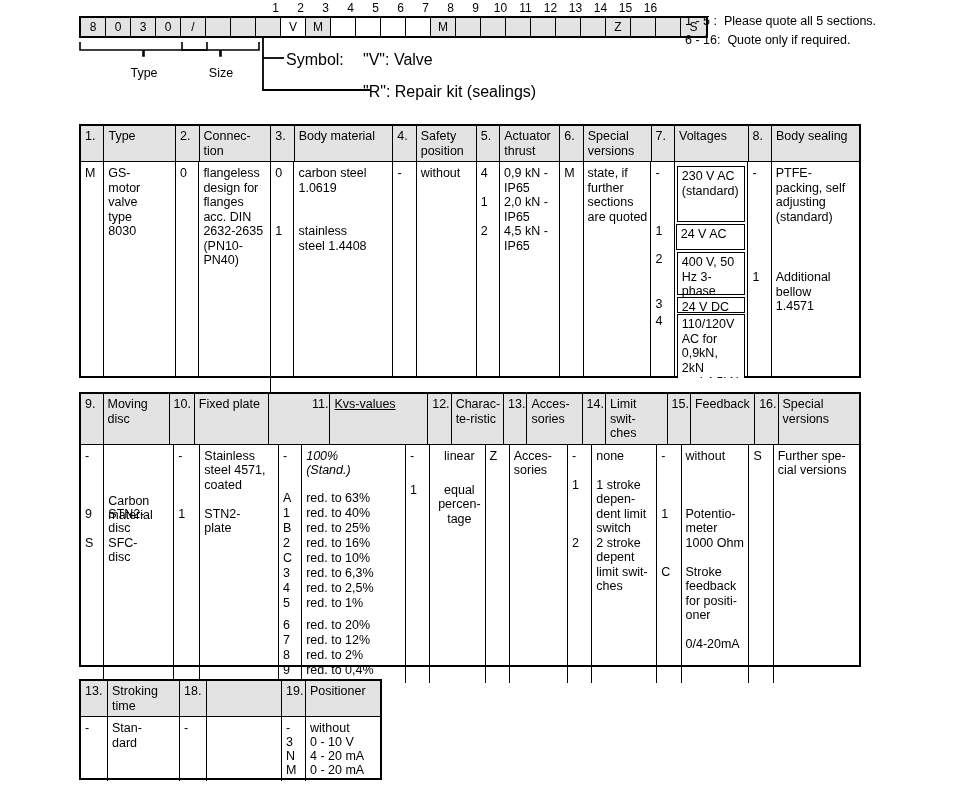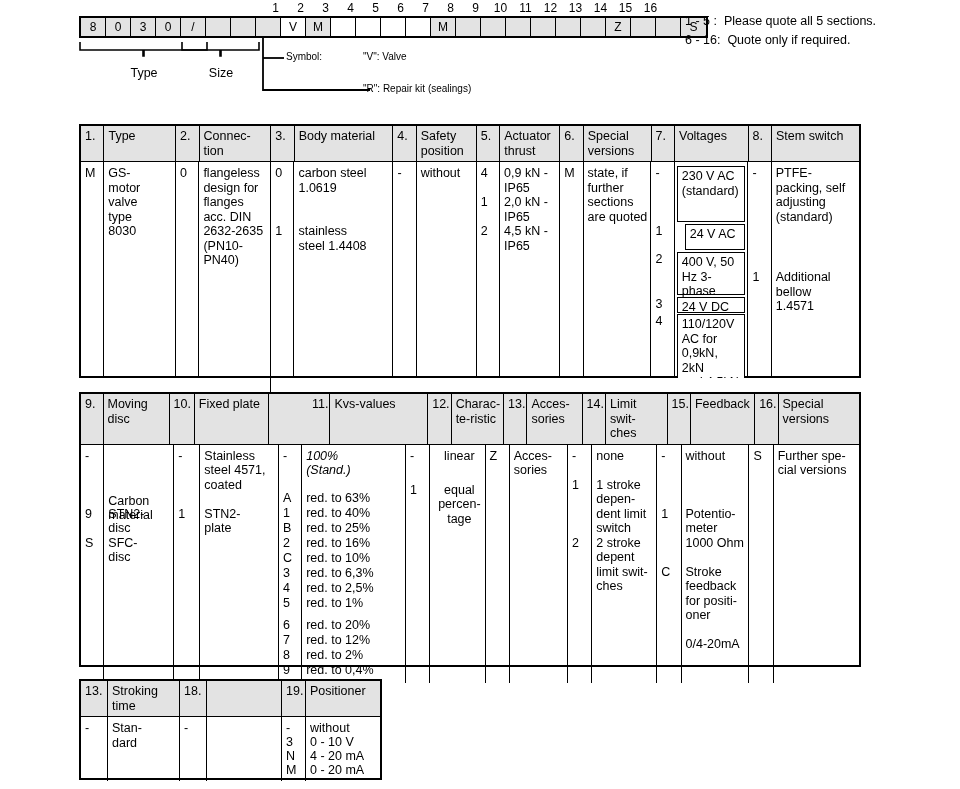--- a/index.html
+++ b/index.html
@@ -66,21 +66,21 @@
     text-align: center;
   }
 
   .note-line {
     position: absolute;
     font-size: 12.5px;
     white-space: pre;
   }
   .sym-text {
     position: absolute;
-    font-size: 10px;
+    font-size: 16px;
     white-space: pre;
   }
 
   
   .vtable {
     position: absolute;
     border: 2px solid #000;
     box-sizing: border-box;
     background: #fff;
   }
@@ -205,21 +205,21 @@
       <div class="vt-cell body-cell" style="width: 102px;">Body material</div>
       <div class="vt-cell num-cell" style="width: 24px;">4.</div>
       <div class="vt-cell body-cell" style="width: 62px;">Safety<br>position</div>
       <div class="vt-cell num-cell" style="width: 24px;">5.</div>
       <div class="vt-cell body-cell" style="width: 62px;">Actuator<br>thrust</div>
       <div class="vt-cell num-cell" style="width: 24px;">6.</div>
       <div class="vt-cell body-cell" style="width: 70px;">Special<br>versions</div>
       <div class="vt-cell num-cell" style="width: 24px;">7.</div>
       <div class="vt-cell body-cell" style="width: 76px;">Voltages</div>
       <div class="vt-cell num-cell" style="width: 24px;">8.</div>
-      <div class="vt-cell body-cell" style="width: 90px;">Stem switch</div>
+      <div class="vt-cell body-cell" style="width: 90px;">Body sealing</div>
     </div>
   <div class="vt-row vt-body" id="t1body">
       <div class="vt-cell num-cell nopad" style="width: 24px; height: 216px;">
         <div class="codecol">
           <div style="position: absolute; top: 4px; left: 0px;">M</div>
         </div>
       </div>
       <div class="vt-cell body-cell nopad" style="width: 74px; height: 216px;">
         <div class="codecol">
           <div style="position: absolute; top: 4px; left: 0px; right: 0px;">GS-<br>motor<br>valve<br>type<br>8030</div>
@@ -286,21 +286,21 @@
           <div style="position: absolute; top: 4px; left: 0px;">-</div>
           <div style="position: absolute; top: 62px; left: 0px;">1</div>
           <div style="position: absolute; top: 90px; left: 0px;">2</div>
           <div style="position: absolute; top: 135px; left: 0px;">3</div>
           <div style="position: absolute; top: 152px; left: 0px;">4</div>
         </div>
       </div>
       <div class="vt-cell body-cell nopad" style="width: 76px; height: 216px;">
         <div class="codecol">
           <div class="subbox" style="position: absolute; top: 4px; left: 2px; right: 2px; height: 56px;">230 V AC<br>(standard)</div>
-          <div class="subbox" style="position: absolute; top: 62px; left: 10px; right: 2px; height: 26px;">24 V AC</div>
+          <div class="subbox" style="position: absolute; top: 62px; left: 1px; right: 2px; height: 26px;">24 V AC</div>
           <div class="subbox" style="position: absolute; top: 90px; left: 2px; right: 2px; height: 43px;">400 V, 50<br>Hz 3-phase<br>current</div>
           <div class="subbox" style="position: absolute; top: 135px; left: 2px; right: 2px; height: 16px;">24 V DC</div>
           <div class="subbox" style="position: absolute; top: 152px; left: 2px; right: 2px; height: 65px;">110/120V<br>AC for<br>0,9kN, 2kN<br>and 4,5kN</div>
         </div>
       </div>
       <div class="vt-cell num-cell nopad" style="width: 24px; height: 216px;">
         <div class="codecol">
           <div style="position: absolute; top: 4px; left: 0px;">-</div>
           <div style="position: absolute; top: 108px; left: 0px;">1</div>
         </div>
@@ -314,21 +314,21 @@
     </div>
 </div>
 
 <div class="vtable" id="table2" style="left:79px; top:392px; width:782px; height:275px;">
   <div class="vt-row vt-head" id="t2head">
       <div class="vt-cell num-cell" style="width: 24px;">9.</div>
       <div class="vt-cell body-cell" style="width: 72px;">Moving<br>disc</div>
       <div class="vt-cell num-cell" style="width: 27px;">10.</div>
       <div class="vt-cell body-cell" style="width: 81px;">Fixed plate</div>
       <div class="vt-cell num-cell" style="width: 24px; margin-left: 39px;">11.</div>
-      <div class="vt-cell body-cell" style="width: 107px;">Kvs-values</div>
+      <div class="vt-cell body-cell" style="width: 107px; text-decoration: underline;">Kvs-values</div>
       <div class="vt-cell num-cell" style="width: 25px;">12.</div>
       <div class="vt-cell body-cell" style="width: 57px;">Charac-<br>te-ristic</div>
       <div class="vt-cell num-cell" style="width: 25px;">13.</div>
       <div class="vt-cell body-cell" style="width: 60px;">Acces-<br>sories</div>
       <div class="vt-cell num-cell" style="width: 25px;">14.</div>
       <div class="vt-cell body-cell" style="width: 67px;">Limit swit-<br>ches</div>
       <div class="vt-cell num-cell" style="width: 25px;">15.</div>
       <div class="vt-cell body-cell" style="width: 70px;">Feedback</div>
       <div class="vt-cell num-cell" style="width: 25px;">16.</div>
       <div class="vt-cell body-cell" style="width: 88px;">Special<br>versions</div>

